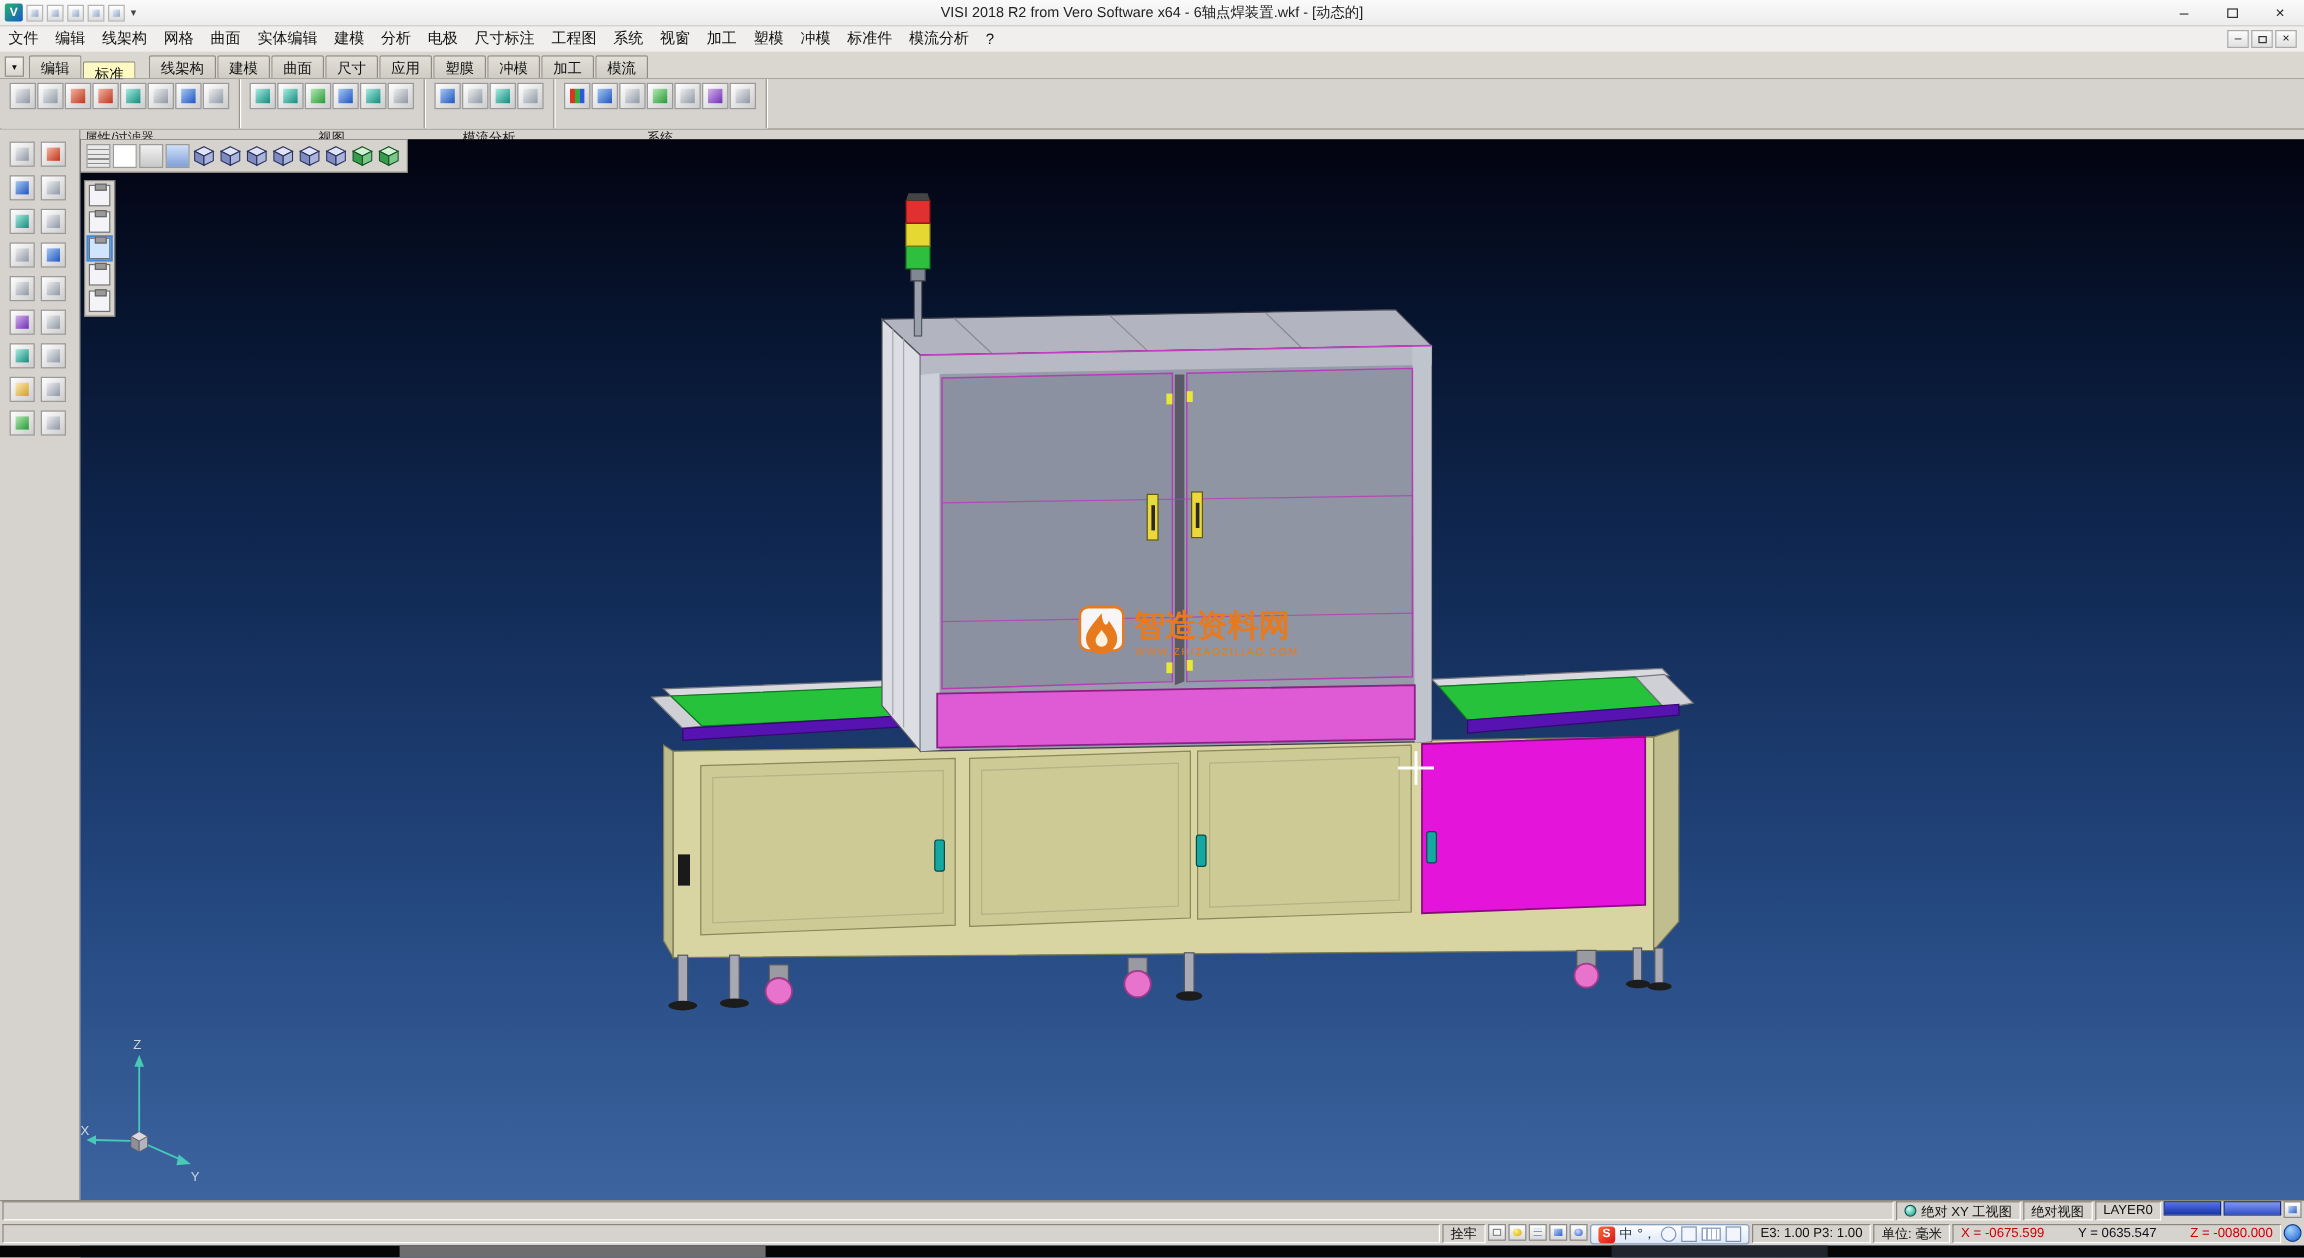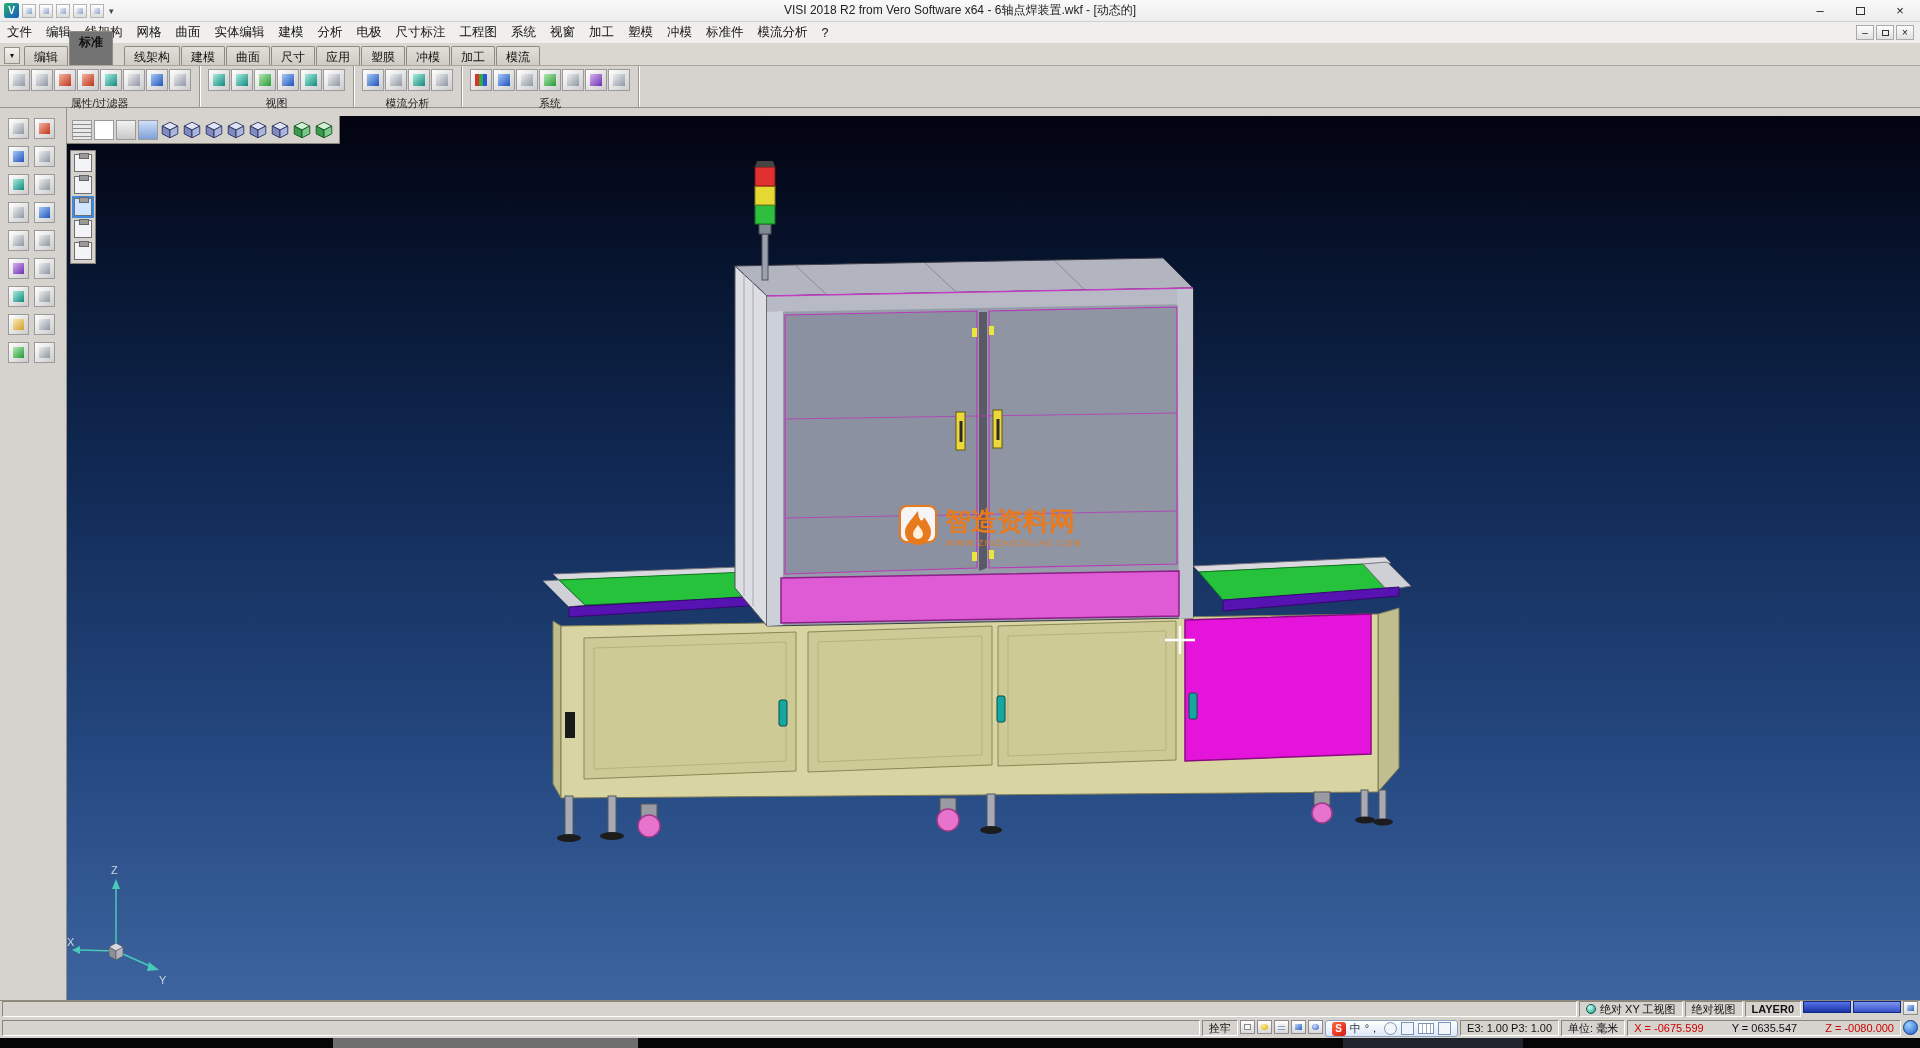--- a/index.html
+++ b/index.html
@@ -22,28 +22,28 @@
   .menubar{position:absolute;left:0;top:22px;width:1920px;height:22px;background:#f0efed;border-bottom:1px solid #d8d6d0;display:flex;align-items:center}
   .menu-item{padding:20px 7px;font-size:12.5px;color:#111;cursor:default}
   .mdi-controls{margin-left:auto;display:flex;align-items:center;gap:2px;padding-right:6px}
   .mdi-btn{width:18px;height:15px;border:1px solid #aaa;background:linear-gradient(#fdfdfd,#e0e0e0);display:flex;align-items:center;justify-content:center;font-size:10px}
   .mdi-btn .maxbox{width:7px;height:6px}
 
   
   .tabbar{position:absolute;left:0;top:44px;width:1920px;height:22px;background:#dad7d0;border-bottom:1px solid #a9a69e;display:flex;align-items:flex-end;padding-left:4px}
   .tab-dd{width:16px;height:17px;border:1px solid #948f85;background:linear-gradient(#f4f2ee,#d9d6cf);display:flex;align-items:center;justify-content:center;font-size:8px;margin:0 4px 1px 0}
   .tab{height:19px;padding:2px 9px;border:1px solid #8f8b81;border-bottom:none;background:linear-gradient(#e2dfd8,#cfccc4);font-size:12px;margin-right:1px;border-radius:2px 2px 0 0}
-  .tab.active{background:#737373;font-weight:bold;height:34px}
+  .tab.active{background:#fef9c3;font-weight:normal;height:14px}
   .tab-gap{width:10px}
 
   
   .toolbar{position:absolute;left:0;top:66px;width:1920px;height:42px;background:#d6d3ce;border-bottom:1px solid #979287;display:flex}
   .tgroup{display:flex;flex-direction:column;border-right:1px solid #9a968c;box-shadow:1px 0 0 #ffffff}
   .g-icons{display:flex;gap:1px;padding:3px 8px 1px 8px;align-items:center}
-  .g-label{text-align:center;font-size:11px;color:#1c1c1c;height:15px;line-height:14px;padding:4px 4px}
+  .g-label{text-align:center;font-size:11px;color:#1c1c1c;height:15px;line-height:14px;padding:16px 4px}
   .icon{width:22px;height:22px;border:1px solid #9a9a9a;background:linear-gradient(135deg,#fefefe,#cccccc);position:relative}
   .icon::after{content:"";position:absolute;inset:4px}
   .v-gray::after{background:linear-gradient(135deg,#eeeeee,#8d97a5)}
   .v-blue::after{background:linear-gradient(135deg,#a6c8f2,#1f54c0)}
   .v-teal::after{background:linear-gradient(135deg,#a8ecdf,#128a7e)}
   .v-green::after{background:linear-gradient(135deg,#b4e8b4,#259a35)}
   .v-red::after{background:linear-gradient(135deg,#f2b4a4,#c03418)}
   .v-purple::after{background:linear-gradient(135deg,#d4b2ec,#6f2fb4)}
   .v-yellow::after{background:linear-gradient(135deg,#fbeab0,#d2a02a)}
   .v-colorful::after{background:linear-gradient(90deg,#dd3322 0 33%,#2fae42 33% 66%,#2f54dd 66% 100%)}
@@ -70,21 +70,21 @@
   .clip{width:18px;height:18px;background:#f4f4f8;border:1px solid #6f6f6f;position:relative}
   .clip::before{content:"";position:absolute;top:-2px;left:4px;width:8px;height:4px;background:#9a9a9a;border:1px solid #666}
   .clip.sel{background:#cfe4ff;outline:2px solid #3f8ae0}
   .model-svg{position:absolute;inset:0;width:1853px;height:892px}
 
   
   .statusbar{position:absolute;left:0;top:1000px;width:1920px;height:38px;background:#d6d3ce;border-top:1px solid #8f8a80}
   .srow{display:flex;align-items:flex-start;height:19px;gap:2px;padding:0 2px}
   .spanel{height:16px;border:1px solid;border-color:#8a867c #ffffff #ffffff #8a867c;background:#d6d3ce;display:flex;align-items:center;padding:0 6px;font-size:11px;white-space:nowrap}
   .spanel.grow{flex:1}
-  .spanel.bold{font-weight:bold}
+  .spanel.bold{font-weight:normal}
   .layer-bar{width:48px;height:12px;border:1px solid #102a80;background:linear-gradient(#5572e8,#1a34a8)}
   .layer-bar.b2{background:linear-gradient(#7e97f2,#3450c8)}
   .mini{width:15px;height:14px;border:1px solid #8b8b8b;background:linear-gradient(#fff,#d8d8d8);position:relative}
   .mini::after{content:"";position:absolute;inset:3px}
   .m-mail::after{background:#f6f6f6;border:1px solid #888}
   .m-ball::after{background:radial-gradient(circle at 35% 30%,#fff17e,#d8a60f);border-radius:50%}
   .m-book::after{background:repeating-linear-gradient(#eee 0 2px,#7f9ac8 2px 3px)}
   .m-two::after{background:linear-gradient(135deg,#bcd4f4,#2d62c4)}
   .m-help::after{background:radial-gradient(circle at 40% 35%,#cfe0ff,#2a55c8);border-radius:50%}
   .dot-ind{width:10px;height:10px;border-radius:50%;background:radial-gradient(circle at 35% 30%,#c8fff0,#129a86);border:1px solid #0a5a50;margin-right:4px}

